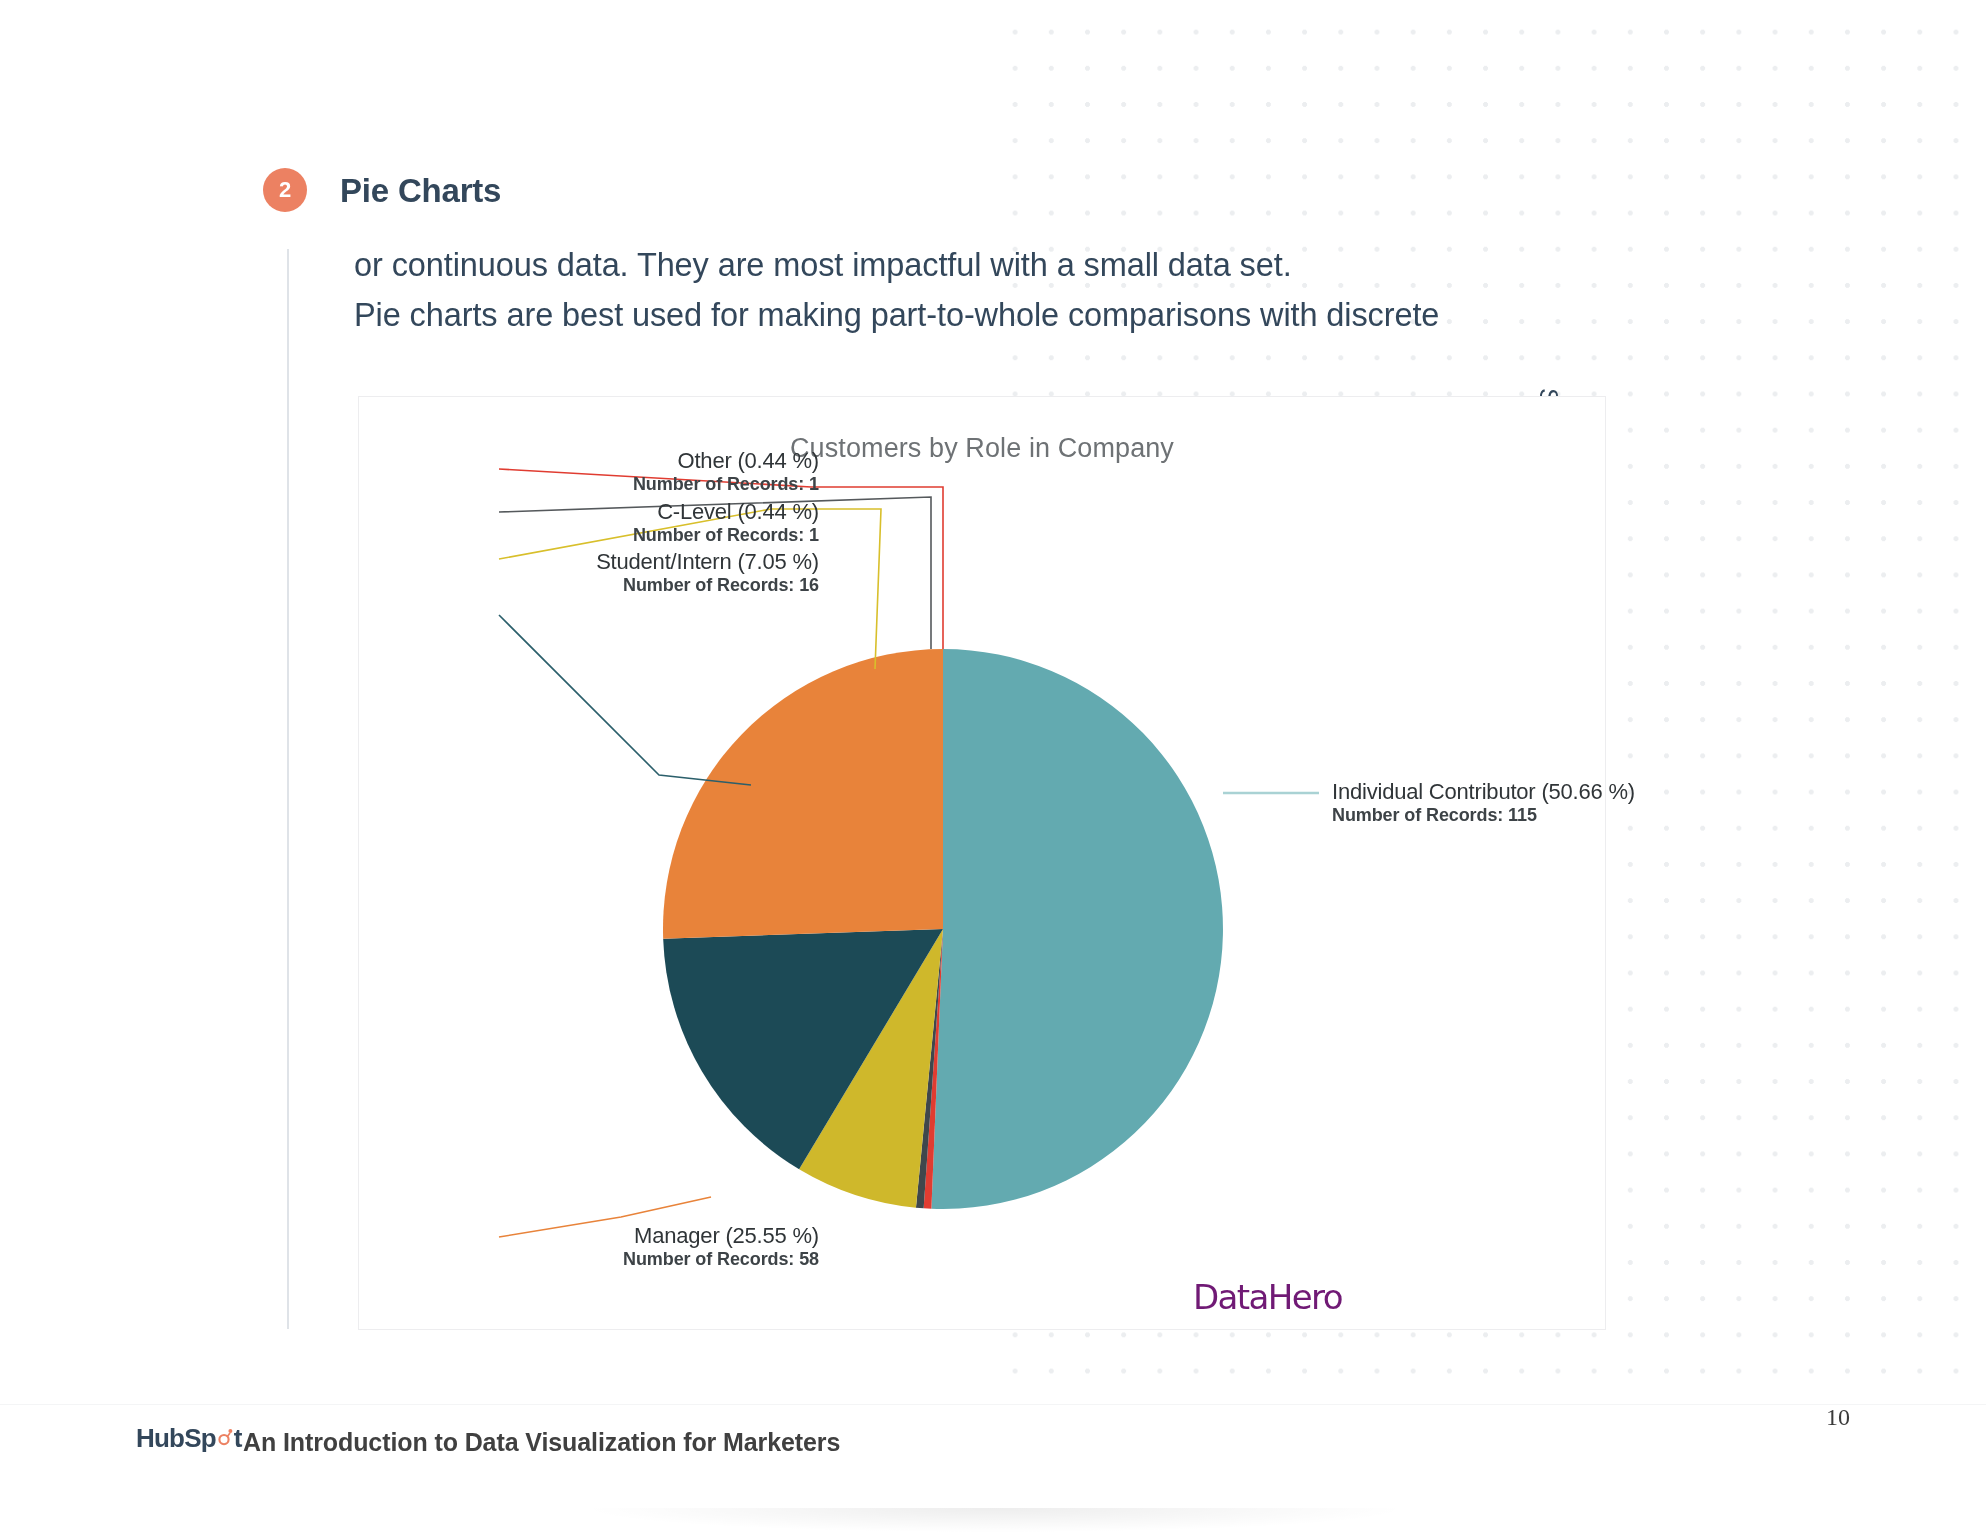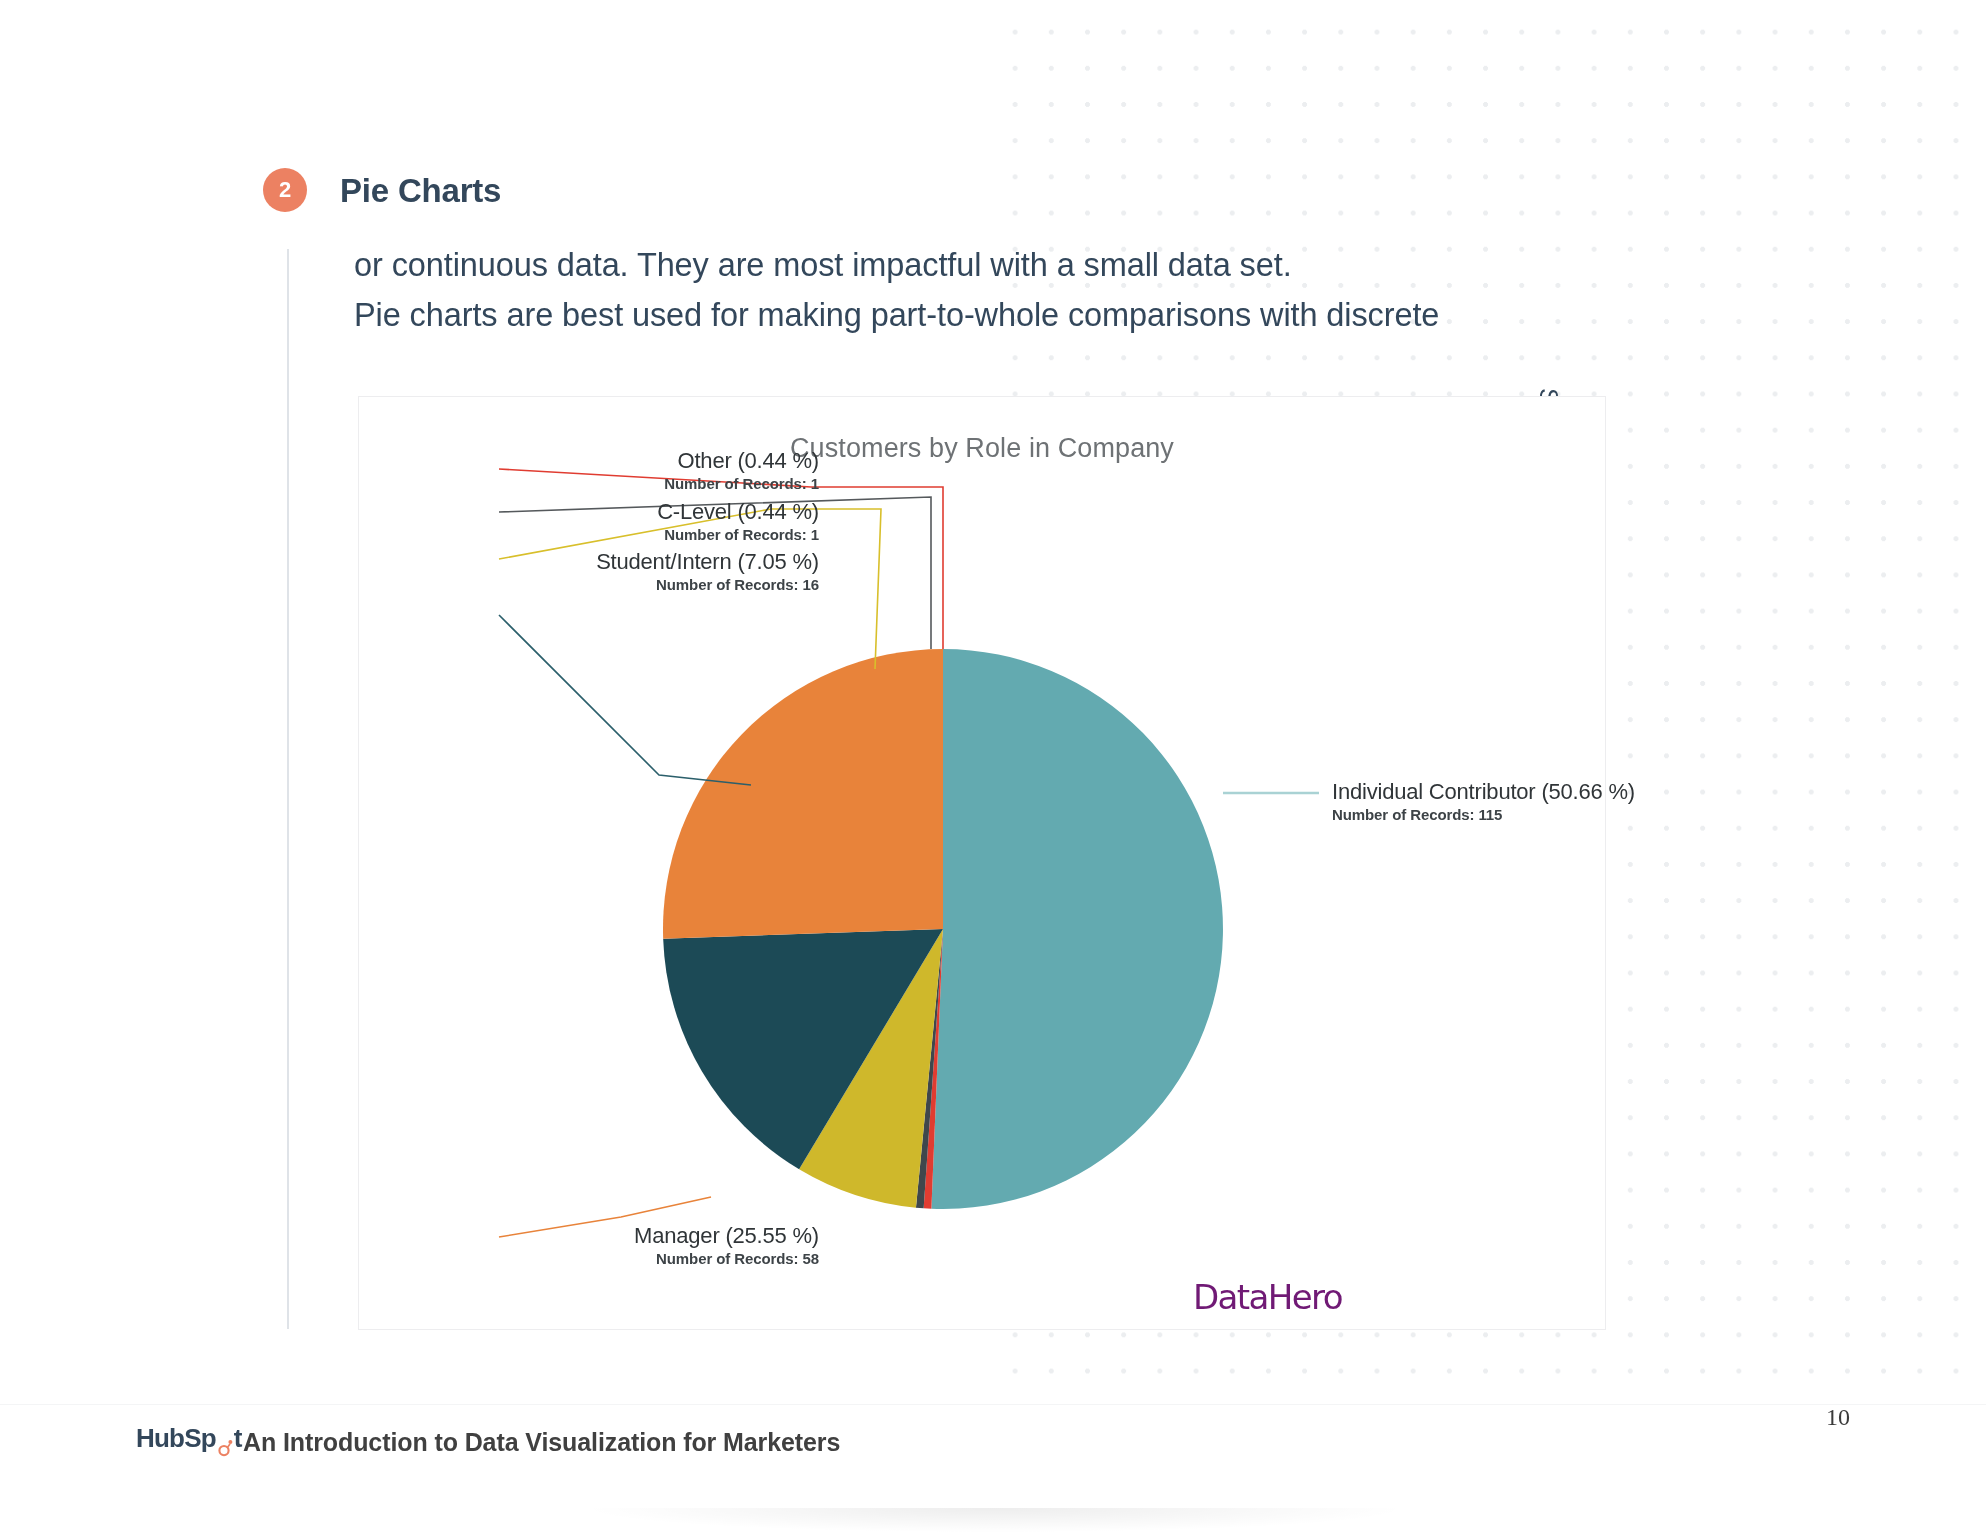--- a/index.html
+++ b/index.html
@@ -144,21 +144,21 @@
     white-space: nowrap;
   }
   .pie-label .lab-main {
     font-size: 22px;
     font-weight: 400;
     letter-spacing: -0.2px;
     line-height: 26px;
     color: #303538;
   }
   .pie-label .lab-sub {
-    font-size: 15px;
+    font-size: 18px;
     font-weight: 600;
     letter-spacing: -0.1px;
     line-height: 20px;
     color: #3d4347;
   }
   .pie-label.right { text-align: left; }
   .pie-label.left  { text-align: right; }
 
   #datahero-logo {
     position: absolute;
@@ -182,21 +182,21 @@
   }
   #footer-logo {
     position: absolute;
     left: 136px;
     top: 1423px;
     font-size: 26px;
     font-weight: bold;
     color: #33475b;
     letter-spacing: -0.8px;
     display: flex;
-    align-items: flex-end;
+    align-items: flex-start;
   }
   #footer-logo .sprocket {
     display: inline-block;
     width: 20px;
     height: 20px;
     position: relative;
     margin: 0 -1px;
   }
   #footer-text {
     position: absolute;

